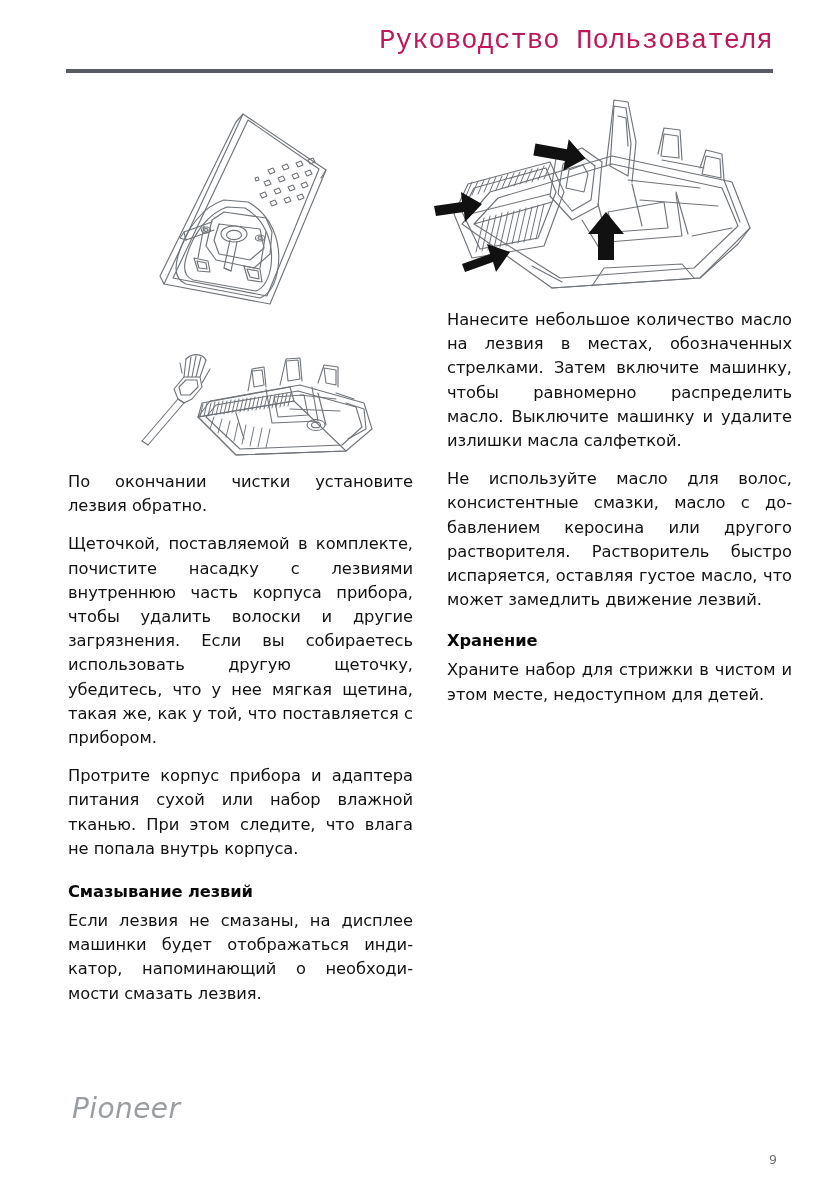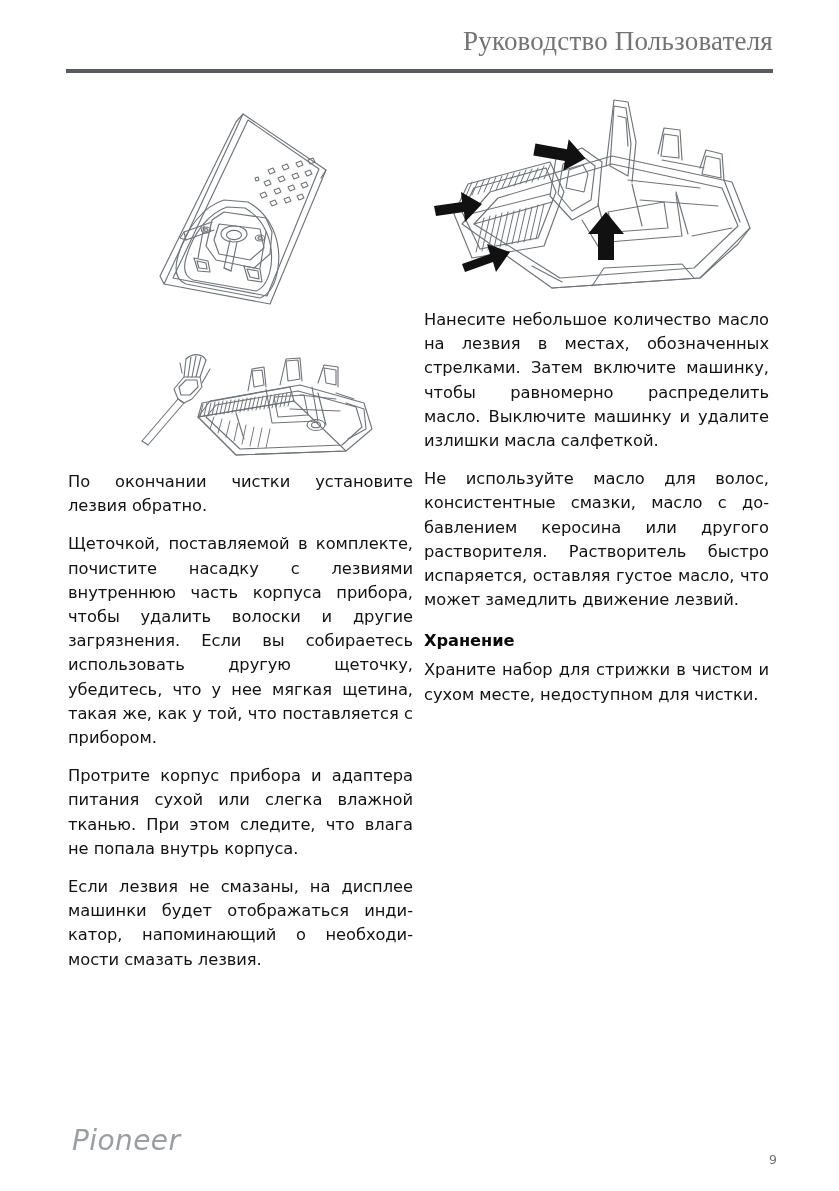--- a/index.html
+++ b/index.html
@@ -22,24 +22,24 @@
 
   
   .header {
     position: absolute;
     left: 66px;
     top: 24px;
     width: 707px;
     height: 52px;
   }
   .header-title {
-    font-family: Liberation Serif, serif;
+    font-family: Liberation Mono, monospace;
     font-size: 27px;
     font-weight: 400;
-    color: #737373;
+    color: #be185d;
     text-align: right;
     letter-spacing: 0.2px;
     line-height: 34px;
     white-space: nowrap;
   }
   .header-rule {
     position: absolute;
     left: 0;
     top: 45px;
     width: 707px;
@@ -47,21 +47,21 @@
     background: #595b63;
   }
 
   
   .col {
     position: absolute;
     top: 86px;
     width: 345px;
   }
   .col-left  { left: 68px; }
-  .col-right { left: 424px; }
+  .col-right { left: 447px; }
 
   p.para {
     margin: 0 0 14px 0;
     font-size: 16.3px;
     line-height: 24.2px;
     color: #121212;
     text-align: justify;
     text-justify: inter-word;
     hyphens: manual;
     -webkit-hyphens: manual;
@@ -90,21 +90,21 @@
   .illus svg { display: block; }
 
   #illus-comb     { left: 120px; top: 108px;  width: 230px; height: 220px; }
   #illus-brush    { left: 140px; top: 325px;  width: 250px; height: 135px; }
   #illus-oiling   { left: 432px; top: 96px;   width: 345px; height: 210px; }
 
   
   .footer-logo {
     position: absolute;
     left: 72px;
-    top: 1124px;
+    top: 1092px;
     font-family: "DejaVu Sans", "Liberation Sans", sans-serif;
     font-size: 28px;
     font-style: italic;
     font-weight: 400;
     color: #9a9ea2;
     letter-spacing: 0.4px;
   }
   .footer-pageno {
     position: absolute;
     left: 757px;
@@ -127,40 +127,41 @@
 
   <div class="col col-left">
 
 
     <div class="gap-illus-1"></div>
 
     <p class="para">По окончании чистки установите лезвия обратно.</p>
 
     <p class="para">Щеточкой, поставляемой в ком­плекте, почистите насадку с лез­виями внутреннюю часть корпуса прибора, чтобы удалить волоски и другие загрязнения. Если вы соби­раетесь использовать другую ще­точку, убедитесь, что у нее мягкая щетина, такая же, как у той, что по­ставляется с прибором.</p>
 
-    <p class="para">Протрите корпус прибора и адапте­ра питания сухой или слегка влаж­ной тканью. При этом следите, что влага не попала внутрь корпуса.</p>
-
-
+    <p class="para">Протрите корпус прибора и адапте­ра питания сухой или набор влаж­ной тканью. При этом следите, что влага не попала внутрь корпуса.</p>
+
+
+    <h3 class="subhead">Смазывание лезвий</h3>
 
 
     <p class="para">Если лезвия не смазаны, на дисплее машинки будет отображаться инди­катор, напоминающий о необходи­мости смазать лезвия.</p>
 
   </div>
 
   <div class="col col-right">
 
     <div class="gap-illus-right"></div>
 
     <p class="para">Нанесите небольшое количество масло на лезвия в местах, обозна­ченных стрелками. Затем вклю­чите машинку, чтобы равномерно распределить масло. Выключите машинку и удалите излишки масла салфеткой.</p>
 
     <p class="para">Не используйте масло для волос, консистентные смазки, масло с до­бавлением керосина или другого растворителя. Растворитель бы­стро испаряется, оставляя густое масло, что может замедлить движе­ние лезвий.</p>
 
     <h3 class="subhead tight-top">Хранение</h3>
 
-    <p class="para">Храните набор для стрижки в чи­стом и сухом месте, недоступном для чистки.</p>
+    <p class="para">Храните набор для стрижки в чи­стом и этом месте, недоступном для детей.</p>
   </div>
 
   <div class="illus" id="illus-comb">
     <svg viewBox="0 0 230 220" width="230" height="220" aria-hidden="true">
       <g fill="none" stroke="#6f7479" stroke-width="1.15" stroke-linejoin="round" stroke-linecap="round">
 
         <path d="M123 6 L206 62 L150 196 L44 176 Z"></path>
         <path d="M128 12 L199 61 L147 188 L53 170 Z"></path>
 
         <path d="M123 6 L116 14 L40 168 L44 176"></path>

